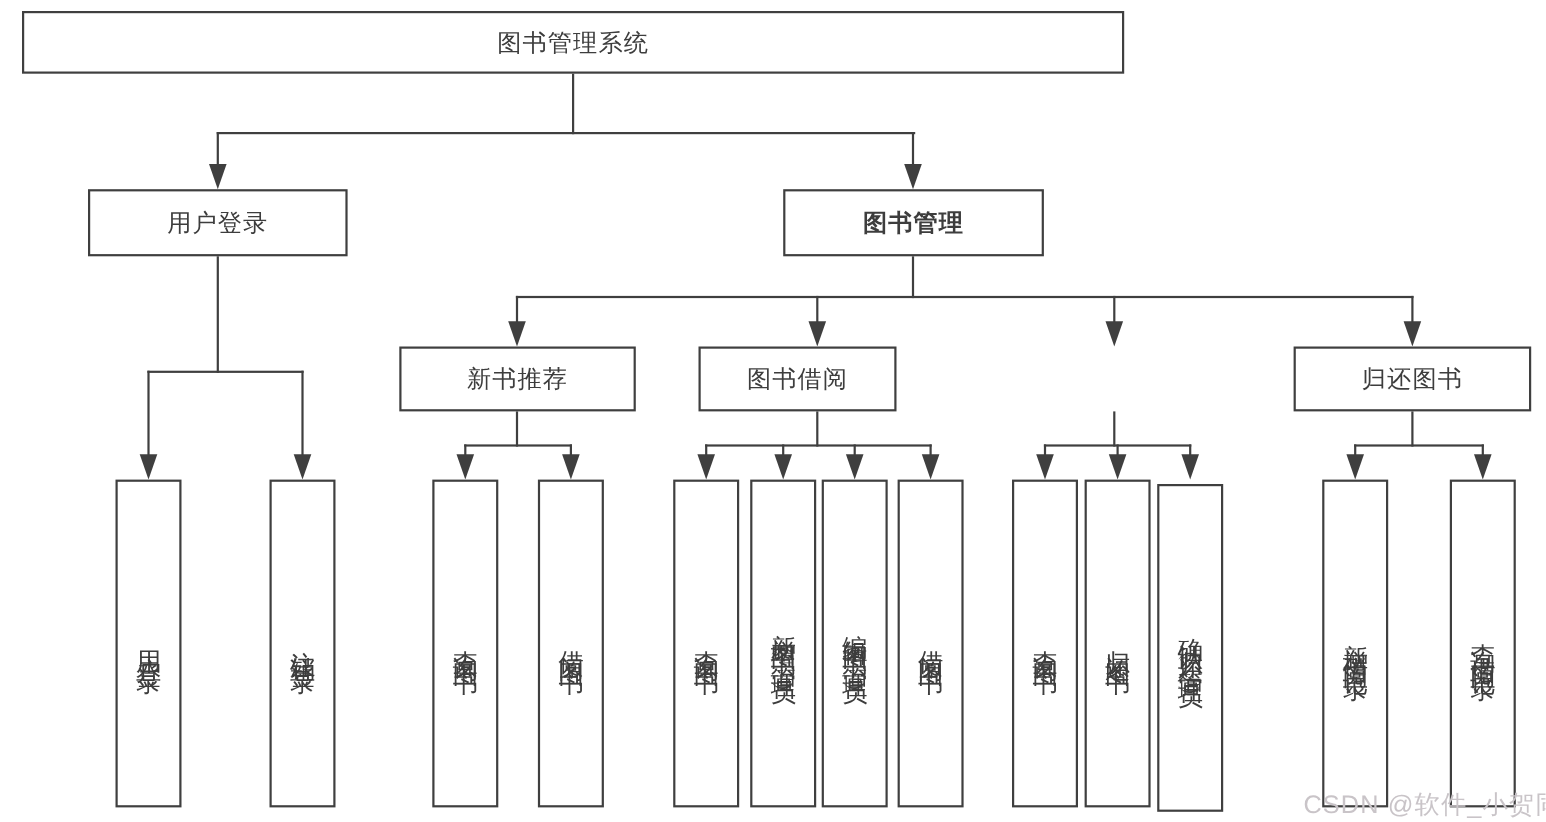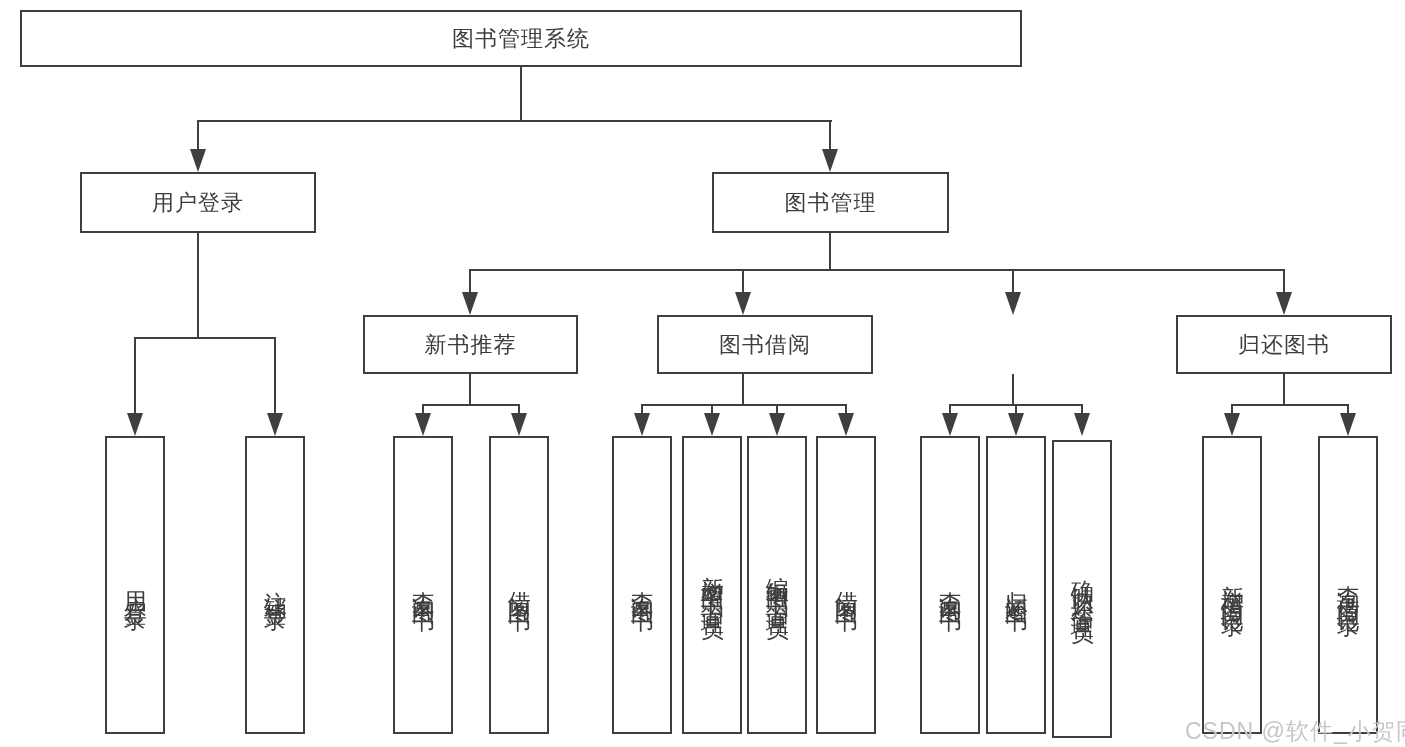--- a/index.html
+++ b/index.html
@@ -75,21 +75,21 @@
   <div class="line lv" style="left:520px; top:67px; height:55px;"></div>
   <div class="line lh" style="left:197px; top:120px; width:635px;"></div>
   <div class="line lv" style="left:197px; top:120px; height:32px;"></div>
   <div class="line lv" style="left:829px; top:120px; height:32px;"></div>
   <div class="arrow" style="left:190px; top:149px;"></div>
   <div class="arrow" style="left:822px; top:149px;"></div>
 
   <div class="node hbox" style="left:80px; top:172px; width:236px; height:61px;">
     <span>用户登录</span>
   </div>
-  <div class="node hbox" style="left:712px; top:172px; width:237px; height:61px;">
+  <div class="node hbox" style="left:712px; top:172px; width:237px; height:61px;font-weight:bold;">
     <span>图书管理</span>
   </div>
 
   <div class="line lv" style="left:197px; top:233px; height:106px;"></div>
   <div class="line lh" style="left:134px; top:337px; width:142px;"></div>
   <div class="line lv" style="left:134px; top:337px; height:78px;"></div>
   <div class="line lv" style="left:274px; top:337px; height:78px;"></div>
   <div class="arrow" style="left:127px; top:413px;"></div>
   <div class="arrow" style="left:267px; top:413px;"></div>
 
@@ -100,21 +100,21 @@
   <div class="line lv" style="left:1012px; top:269px; height:26px;"></div>
   <div class="line lv" style="left:1283px; top:269px; height:26px;"></div>
   <div class="arrow" style="left:462px; top:292px;"></div>
   <div class="arrow" style="left:735px; top:292px;"></div>
   <div class="arrow" style="left:1005px; top:292px;"></div>
   <div class="arrow" style="left:1276px; top:292px;"></div>
 
   <div class="node hbox" style="left:363px; top:315px; width:215px; height:59px;">
     <span>新书推荐</span>
   </div>
-  <div class="node hbox" style="left:657px; top:315px; width:216px; height:59px;">
+  <div class="node hbox" style="left:635px; top:315px; width:180px; height:59px;">
     <span>图书借阅</span>
   </div>
   <div class="node hbox" style="left:1176px; top:315px; width:216px; height:59px;">
     <span>归还图书</span>
   </div>
 
   <div class="line lv" style="left:469px; top:374px; height:32px;"></div>
   <div class="line lh" style="left:422px; top:404px; width:98px;"></div>
   <div class="line lv" style="left:422px; top:404px; height:11px;"></div>
   <div class="line lv" style="left:518px; top:404px; height:11px;"></div>

